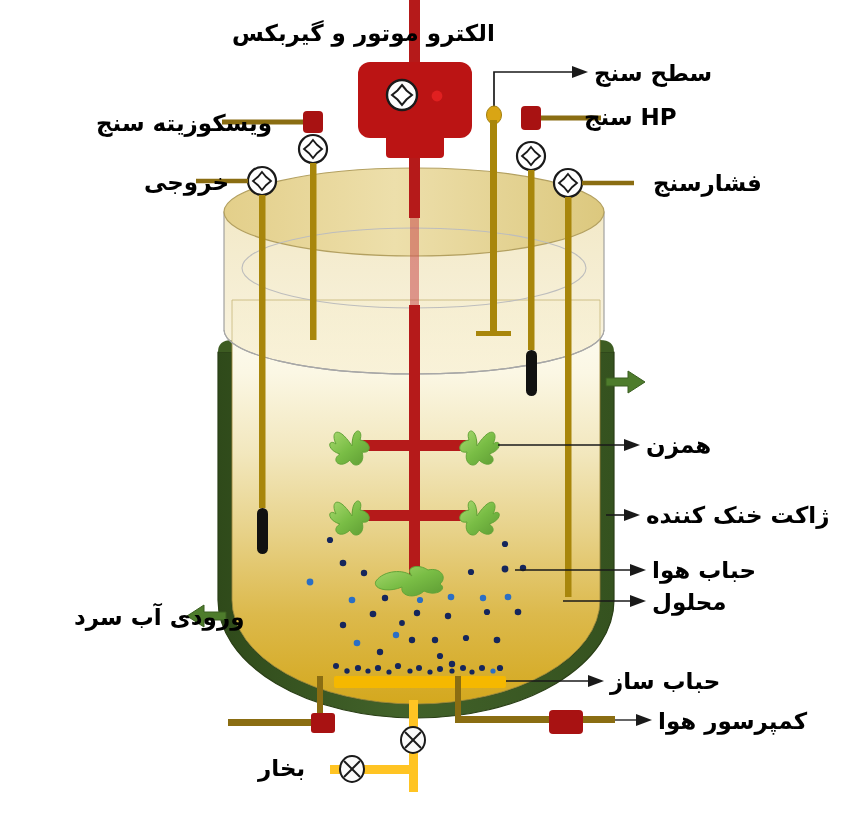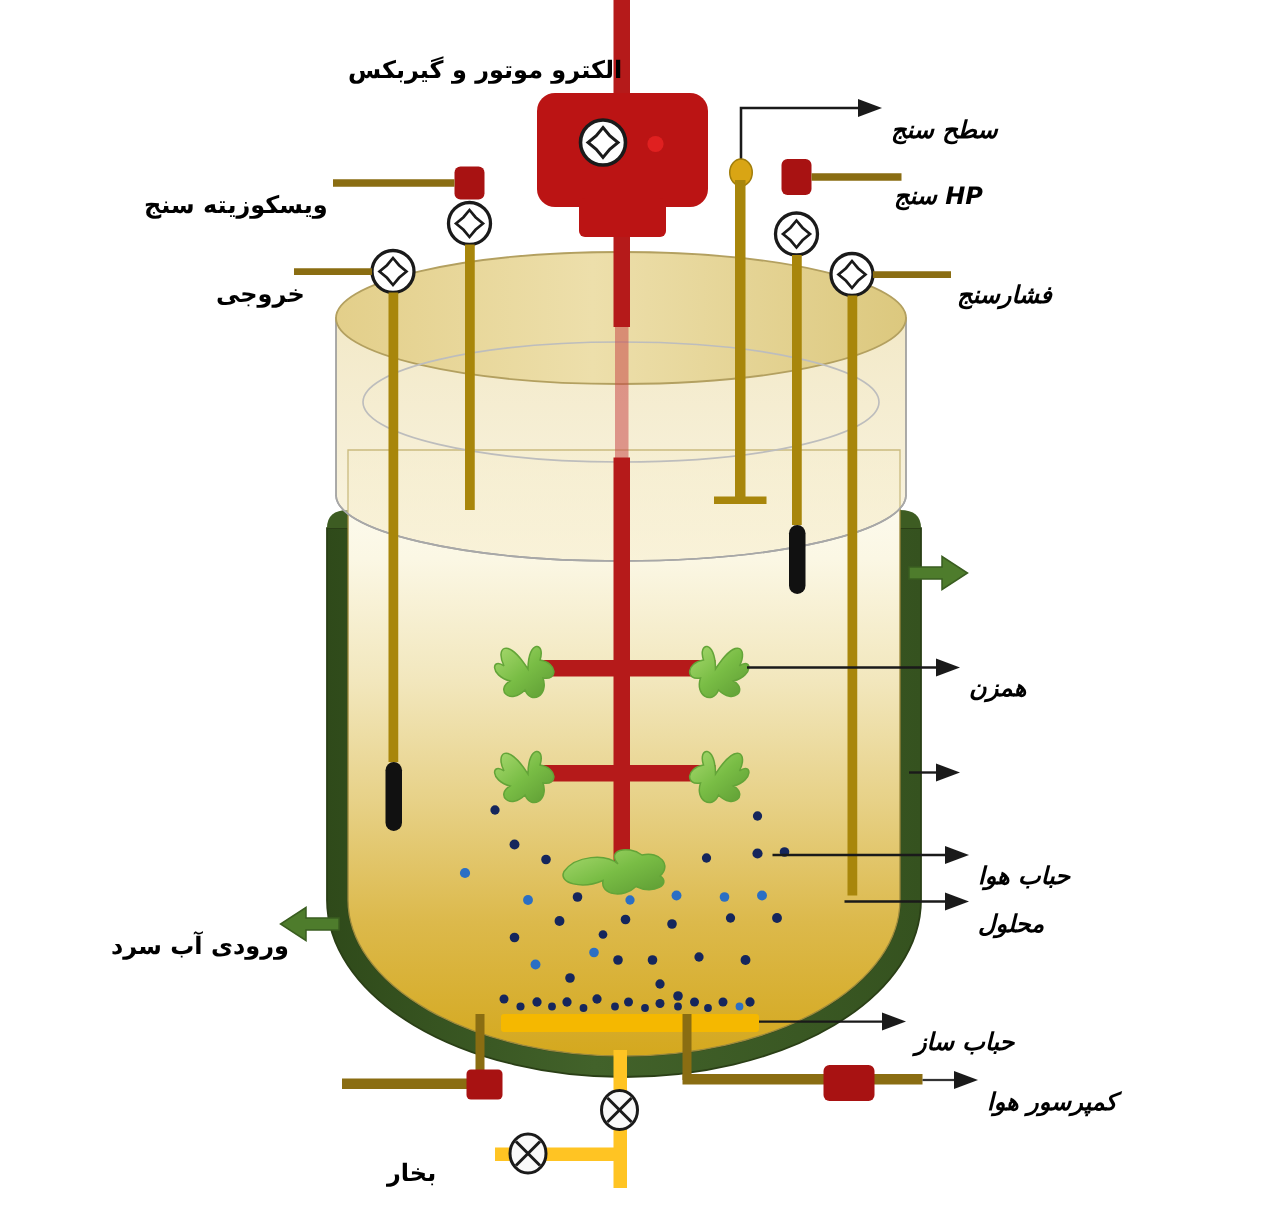--- a/index.html
+++ b/index.html
@@ -2,23 +2,23 @@
 <html><head>
 <meta charset="utf-8">
 <style>
   html,body{margin:0;padding:0;background:#ffffff;}
   body{width:850px;height:818px;overflow:hidden;
        font-family:"DejaVu Sans","Liberation Sans",sans-serif;}
   #stage{position:relative;width:850px;height:818px;background:#fff;}
   svg#diagram{position:absolute;left:0;top:0;width:850px;height:818px;display:block;}
   .lbl{position:absolute;font-family:"DejaVu Sans","Liberation Sans",sans-serif;
        color:#000;direction:rtl;unicode-bidi:bidi-override;white-space:nowrap;
-       font-size:16px;line-height:1;font-weight:600;margin-top:17px;}
+       font-size:23px;line-height:1;font-weight:600;}
   .lbl-l{text-align:right;}
-  .lbl-r{text-align:left;font-style:italic;}
+  .lbl-r{text-align:left;}
 </style>
 </head>
 <body>
 
 <div id="stage">
 
   <svg id="diagram" viewBox="0 0 850 818">
     <defs>
       <linearGradient id="liqGrad" x1="0" y1="0" x2="0" y2="1">
         <stop offset="0%" stop-color="#fefdf6"></stop>
@@ -273,27 +273,28 @@
   </svg>
 
   <div class="lbl lbl-l" style="left:232px;top:22px;">الکترو موتور و گیربکس</div>
 
   <div class="lbl lbl-l" style="left:96px;top:112px;text-align:center;">ویسکوزیته سنج</div>
 
   <div class="lbl lbl-l" style="left:144px;top:171px;">خروجی</div>
 
   <div class="lbl lbl-r" style="left:594px;top:62px;">سطح سنج</div>
 
-  <div class="lbl lbl-r" style="left:596px;top:106px;text-align:right;">PH سنج</div>
-
-  <div class="lbl lbl-r" style="left:638px;top:172px;text-align:center;">فشارسنج</div>
+  <div class="lbl lbl-r" style="left:584px;top:106px;text-align:right;">PH سنج</div>
+
+  <div class="lbl lbl-r" style="left:653px;top:172px;text-align:center;">فشارسنج</div>
 
 
   <div class="lbl lbl-r" style="left:646px;top:434px;">همزن</div>
 
+  <div class="lbl lbl-r" style="left:646px;top:504px;">ژاکت خنک کننده</div>
 
   <div class="lbl lbl-r" style="left:652px;top:559px;">حباب هوا</div>
 
   <div class="lbl lbl-r" style="left:652px;top:591px;">محلول</div>
 
   <div class="lbl lbl-r" style="left:610px;top:670px;">حباب ساز</div>
 
   <div class="lbl lbl-l" style="left:74px;top:606px;">ورودی آب سرد</div>
 
 

